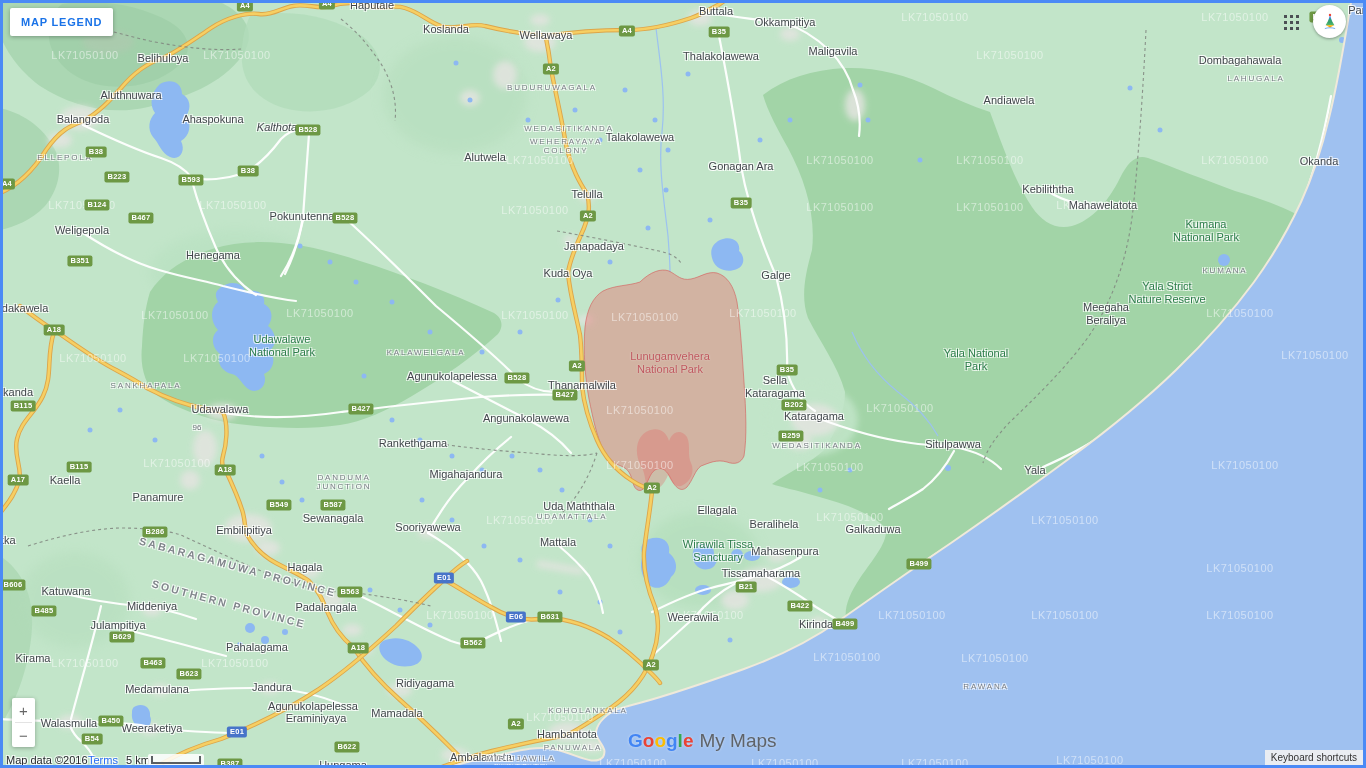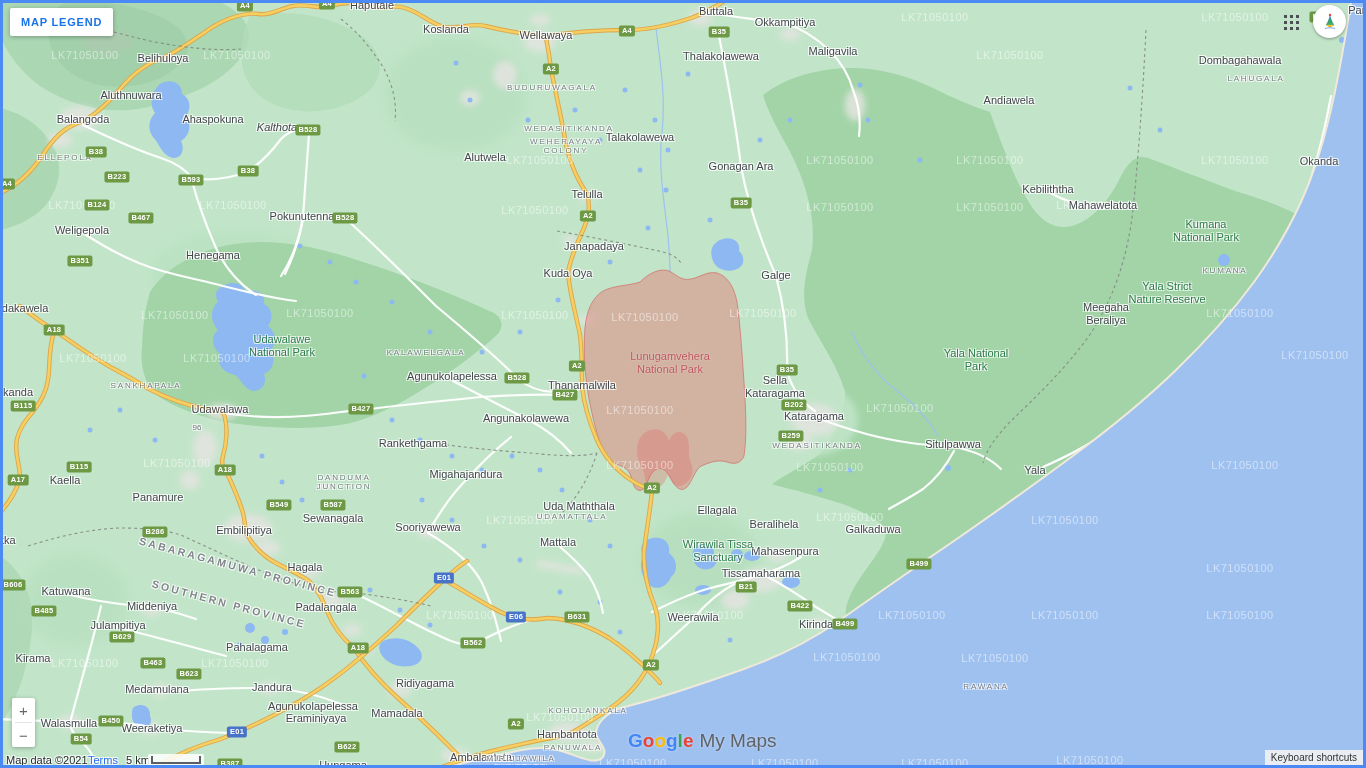--- a/index.html
+++ b/index.html
@@ -453,26 +453,26 @@
         <div class="lbl badge" style="left: 279px; top: 505px;">B549</div>
         <div class="lbl badge" style="left: 333px; top: 505px;">B587</div>
         <div class="lbl badge" style="left: 155px; top: 532px;">B286</div>
         <div class="lbl badge" style="left: 350px; top: 592px;">B563</div>
         <div class="lbl badge" style="left: 13px; top: 585px;">B606</div>
         <div class="lbl badge" style="left: 44px; top: 611px;">B485</div>
         <div class="lbl badge" style="left: 122px; top: 637px;">B629</div>
         <div class="lbl badge" style="left: 153px; top: 663px;">B463</div>
         <div class="lbl badge" style="left: 189px; top: 674px;">B623</div>
         <div class="lbl badge" style="left: 473px; top: 643px;">B562</div>
-        <div class="lbl badge" style="left: 577px; top: 617px;">B631</div>
+        <div class="lbl badge" style="left: 550px; top: 617px;">B631</div>
         <div class="lbl badge blue" style="left: 516px; top: 617px;">E06</div>
         <div class="lbl badge blue" style="left: 237px; top: 732px;">E01</div>
         <div class="lbl badge blue" style="left: 444px; top: 578px;">E01</div>
         <div class="lbl badge" style="left: 111px; top: 721px;">B450</div>
-        <div class="lbl badge" style="left: 81px; top: 739px;">B54</div>
+        <div class="lbl badge" style="left: 92px; top: 739px;">B54</div>
         <div class="lbl badge" style="left: 347px; top: 747px;">B622</div>
         <div class="lbl badge" style="left: 230px; top: 764px;">B387</div>
         <div class="lbl badge" style="left: 746px; top: 587px;">B21</div>
         <div class="lbl badge" style="left: 800px; top: 606px;">B422</div>
         <div class="lbl badge" style="left: 919px; top: 564px;">B499</div>
         <div class="lbl badge" style="left: 845px; top: 624px;">B499</div>
         <div class="lbl badge" style="left: 794px; top: 405px;">B202</div>
         <div class="lbl badge" style="left: 791px; top: 436px;">B259</div>
         <div class="lbl badge" style="left: 1322px; top: 17px;">B355</div>
       </div>
@@ -504,21 +504,21 @@
     </svg>
   </div>
 
   <div id="zoomctl">
     <div class="zbtn">+</div>
     <div class="zdiv"></div>
     <div class="zbtn">−</div>
   </div>
 
   <div id="attr">
-    <span style="left:6px;top:4px">Map data ©2021</span>
+    <span style="left:6px;top:4px">Map data ©2016</span>
     <span id="terms" style="left:88px;top:4px">Terms</span>
     <span style="left:126px;top:4px">5 km</span>
     <div id="scalebox">
         <div id="scalebar"></div>
       </div>
   </div>
 
   <div id="glogo">
     <span id="glogo-letters"><span style="color: rgb(66, 133, 244);">G</span><span style="color: rgb(234, 67, 53);">o</span><span style="color: rgb(251, 188, 4);">o</span><span style="color: rgb(66, 133, 244);">g</span><span style="color: rgb(52, 168, 83);">l</span><span style="color: rgb(234, 67, 53);">e</span></span>
     <span id="glogo-suffix">My Maps</span>

